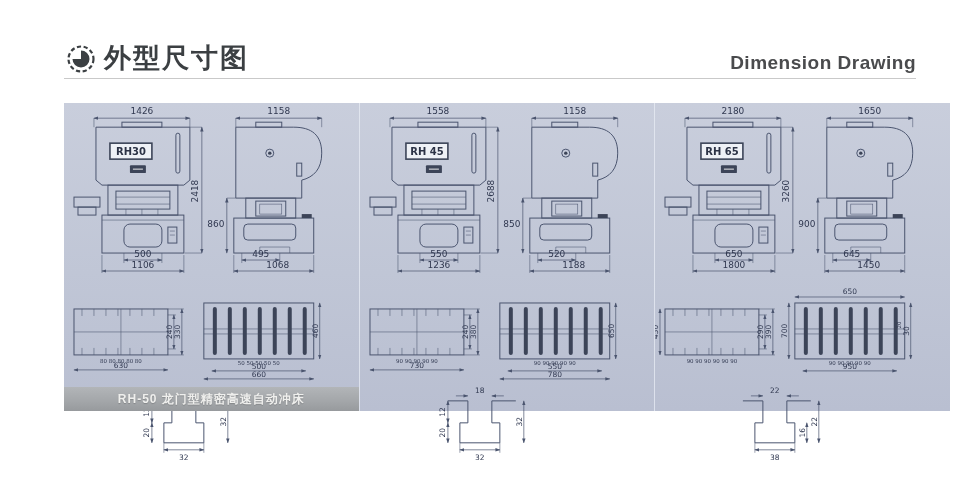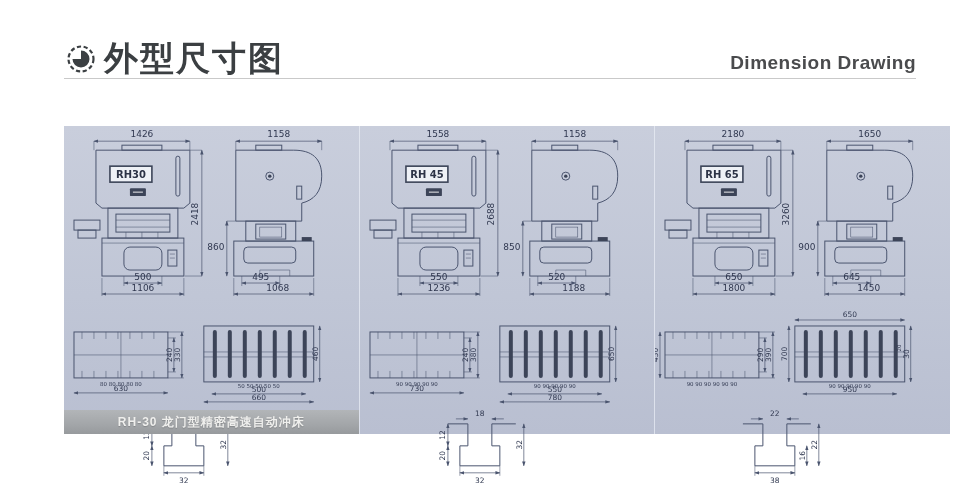--- a/index.html
+++ b/index.html
@@ -4,28 +4,28 @@
 <style>
   html,body{margin:0;padding:0;}
   body{
     width:964px;height:498px;position:relative;background:#ffffff;
     font-family:"Liberation Sans",sans-serif;overflow:hidden;
   }
   
   .header{position:absolute;left:64px;top:42px;width:852px;height:36px;
           border-bottom:1px solid #c9c9c9;display:flex;align-items:flex-end;}
   .logo{position:absolute;left:2px;top:2px;width:30px;height:30px;}
-  .title-cn{position:absolute;left:40px;top:0;font-size:34px;font-weight:bold;
+  .title-cn{position:absolute;left:40px;top:0;font-size:27px;font-weight:bold;
             color:#3b3f42;letter-spacing:2px;line-height:32px;}
   .title-en{position:absolute;right:0;bottom:4px;font-size:19px;font-weight:bold;
             color:#4a4b4d;letter-spacing:.5px;margin-left:35px;}
   
   .panel{position:absolute;left:64px;top:103px;width:886px;height:308px;
          background:linear-gradient(180deg,#c9cedc 0%,#c0c6d6 55%,#b9bfd1 100%);
-         display:flex;margin-top:23px;}
+         display:flex;}
   .col{flex:1 1 0;position:relative;}
   .col + .col{border-left:1px solid rgba(232,236,244,.75);}
   .caption{position:absolute;left:0;right:0;bottom:0;height:24px;
            background:linear-gradient(180deg,#b2b5b8 0%,#a3a6a9 60%,#979a9d 100%);
            color:#efefed;font-size:12px;font-weight:bold;letter-spacing:1px;
            display:flex;align-items:center;justify-content:center;
            text-shadow:0 1px 1px rgba(0,0,0,.18);white-space:nowrap;}
   .col + .col .caption{border-left:1px solid #c2c5c8;}
   svg.draw{display:block;width:100%;height:364px;}
   
@@ -210,21 +210,21 @@
           <line class="dl" x1="164" y1="298" x2="164" y2="340" marker-start="url(#ah)" marker-end="url(#ah)"></line>
           <text class="dims" transform="rotate(-90 162 319)" x="162" y="319">32</text>
         </g>
 
         <g>
           <line class="dl" x1="100" y1="347" x2="140" y2="347" marker-start="url(#ah)" marker-end="url(#ah)"></line>
           <text class="dims" x="120" y="357">32</text>
         </g>
       </g>
     </svg>
-    <div class="caption">RH-30 龙门型精密高速自动冲床</div>
+    <div class="caption">RH-50 龙门型精密高速自动冲床</div>
   </div>
 
   <div class="col">
     <svg class="draw" viewBox="0 0 295 364">
       <defs>
         <marker id="ah" viewBox="0 0 10 10" refX="9" refY="5" markerWidth="7" markerHeight="7" orient="auto-start-reverse">
           <path d="M0,1.5 L10,5 L0,8.5 z" fill="#4a546e"></path>
         </marker>
       </defs>
 

